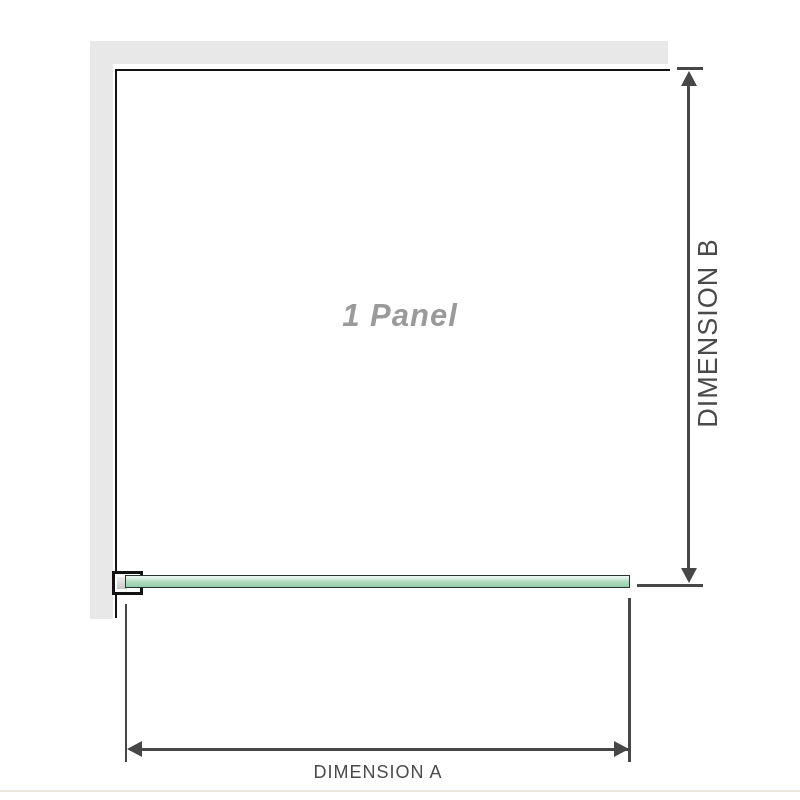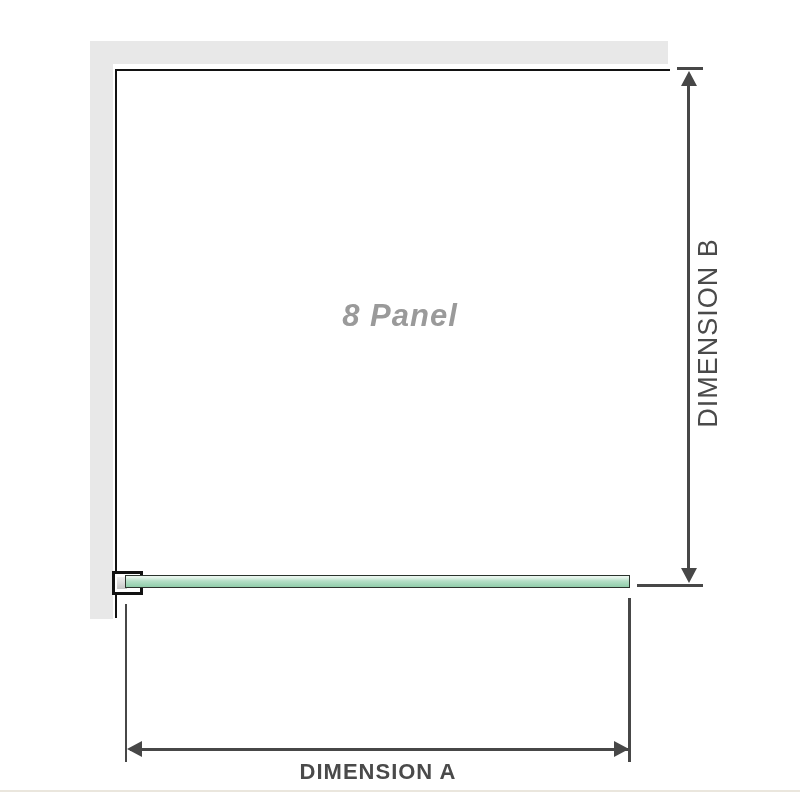--- a/index.html
+++ b/index.html
@@ -84,22 +84,22 @@
   }
   .arrow-right {
     left: 614px; top: 741px; width: 0; height: 0;
     border-top: 8px solid transparent; border-bottom: 8px solid transparent;
     border-left: 15px solid var(--dimension-line);
   }
   .dima-label {
     left: 378px; top: 772px;
     transform: translate(-50%, -50%);
     white-space: nowrap;
-    font-size: 22px; letter-spacing: 1px; color: var(--label-text);
-    font-weight: 700;
+    font-size: 18px; letter-spacing: 1px; color: var(--label-text);
+    font-weight: 400;
   }
 
   
   .panel-caption {
     left: 400px; top: 316px;
     transform: translate(-50%, -50%);
     white-space: nowrap;
     font-size: 31px; font-weight: bold; font-style: italic;
     letter-spacing: 1px; color: var(--panel-text);
   }
@@ -111,21 +111,21 @@
 <body>
 
 <div class="canvas">
 
   <div class="abs wall-top"></div>
   <div class="abs wall-left"></div>
 
   <div class="abs outline-top"></div>
   <div class="abs outline-left"></div>
 
-  <div class="abs panel-caption">8 Panel</div>
+  <div class="abs panel-caption">1 Panel</div>
 
   <div class="abs bracket"></div>
   <div class="abs glass-end"></div>
   <div class="abs glass-bar"></div>
 
   <div class="abs dimb-tick-top"></div>
   <div class="abs dimb-tick-bottom"></div>
   <div class="abs dimb-line"></div>
   <div class="abs arrow-up"></div>
   <div class="abs arrow-down"></div>

